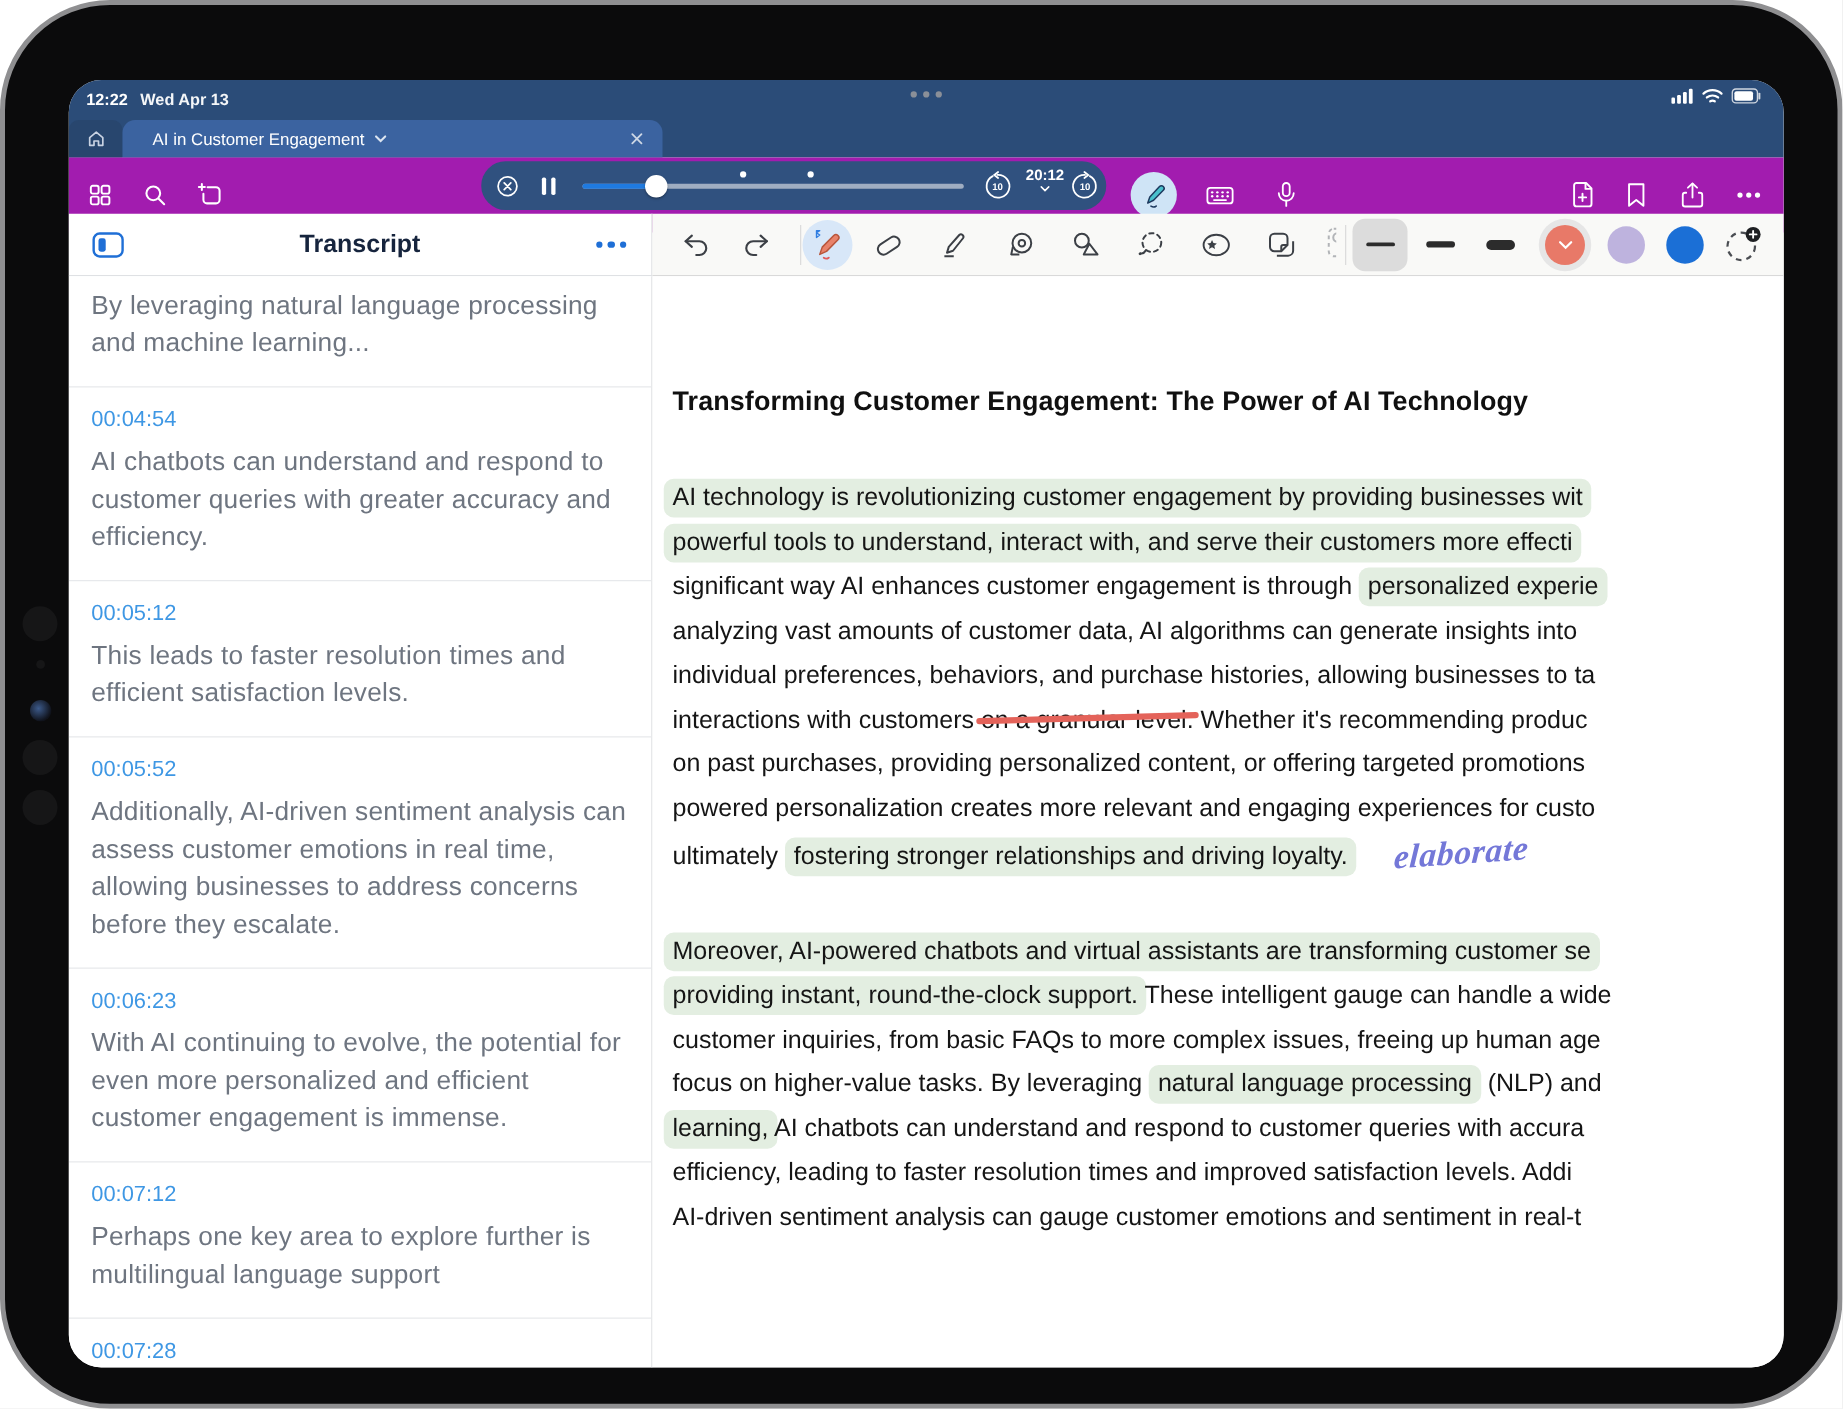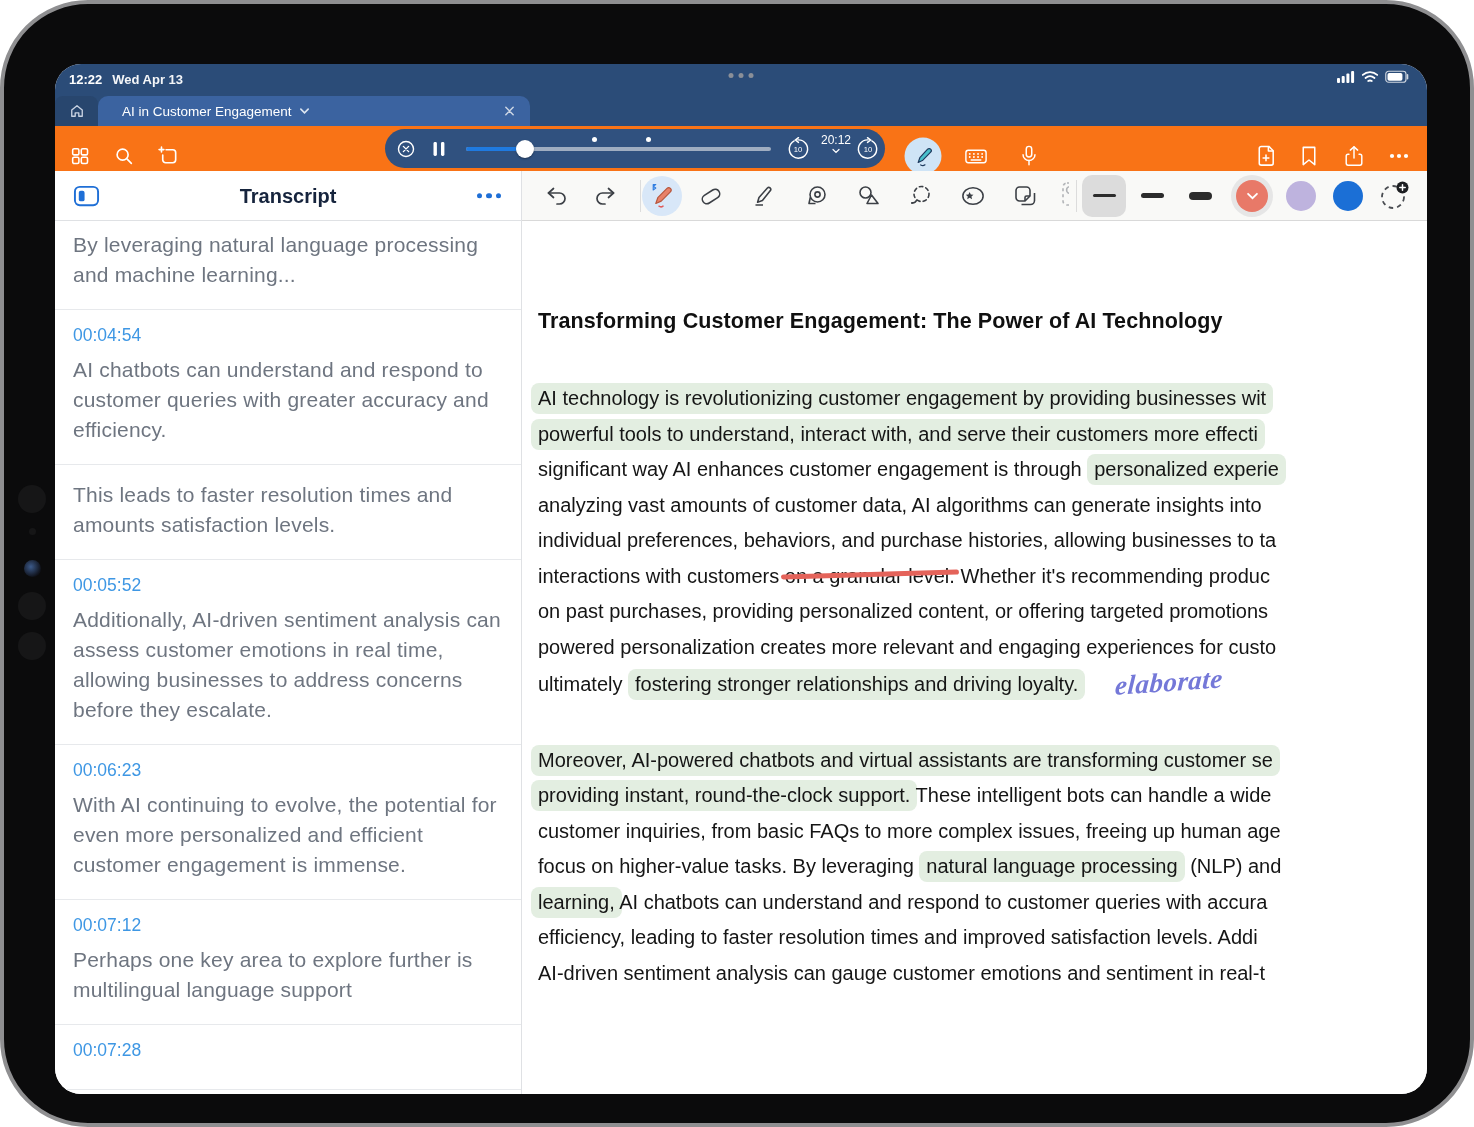--- a/index.html
+++ b/index.html
@@ -23,21 +23,21 @@
 
   
   .tab-bar { position:absolute; left:0; top:32px; width:100%; height:30px; background:#2b4c78; }
   .home-btn { position:absolute; left:0; top:0; width:43px; height:30px; display:flex; align-items:center; justify-content:center; background:#28466e; border-radius:8px 8px 0 0; }
   .tab-active { position:absolute; left:43px; top:0; width:432px; height:30px; background:#3b63a0; border-radius:10px 10px 0 0; display:flex; align-items:center; color:#fff; }
   .tab-title { margin-left:24px; font-size:13.5px; }
   .tab-chevron { margin-left:7px; display:flex; }
   .tab-close { position:absolute; right:12px; top:50%; transform:translateY(-50%); display:flex; padding:3px; }
 
   
-  .toolbar { position:absolute; left:0; top:62px; width:100%; height:60px; background:#f97316; }
+  .toolbar { position:absolute; left:0; top:62px; width:100%; height:60px; background:#a21caf;font-weight:bold; }
   .tb-ic { position:absolute; top:50%; transform:translate(-50%,-50%); display:flex; align-items:center; justify-content:center; }
 
   .audio-pill { position:absolute; left:330px; top:3px; width:500px; height:39px; background:#30517f; border-radius:20px; }
   .slider-track { position:absolute; left:81px; top:18px; width:305px; height:4px; border-radius:2px; background:#9fadc1; }
   .slider-progress { position:absolute; left:0; top:0; height:4px; width:56px; border-radius:2px; background:#1f7ae0; }
   .slider-thumb { position:absolute; left:50px; top:-7px; width:18px; height:18px; border-radius:50%; background:#fff; box-shadow:0 1px 2px rgba(0,0,0,.35); }
   .marker-dot { position:absolute; top:5px; width:5px; height:5px; border-radius:50%; background:#fff; }
   .audio-time { position:absolute; left:429px; top:4px; width:44px; text-align:center; color:#fff; font-size:12px; }
   .audio-time .chev { display:flex; justify-content:center; margin-top:1px; }
   .pen-mode { position:absolute; left:868px; top:50%; transform:translate(-50%,-50%); width:37px; height:37px; border-radius:50%; background:#cfe4f6; display:flex; align-items:center; justify-content:center; }
@@ -399,21 +399,22 @@
       <div class="sidebar">
         <div>
             <div class="t-entry partial">
               <div class="t-text">By leveraging natural language processing and machine learning...</div>
             </div>
             <div class="t-entry">
               <div class="t-time">00:04:54</div>
               <div class="t-text">AI chatbots can understand and respond to customer queries with greater accuracy and efficiency.</div>
             </div>
             <div class="t-entry">
-              <div class="t-text">This leads to faster resolution times and amounts satisfaction levels.</div>
+              <div class="t-time">00:05:12</div>
+              <div class="t-text">This leads to faster resolution times and efficient satisfaction levels.</div>
             </div>
             <div class="t-entry">
               <div class="t-time">00:05:52</div>
               <div class="t-text">Additionally, AI-driven sentiment analysis can assess customer emotions in real time, allowing businesses to address concerns before they escalate.</div>
             </div>
             <div class="t-entry">
               <div class="t-time">00:06:23</div>
               <div class="t-text">With AI continuing to evolve, the potential for even more personalized and efficient customer engagement is immense.</div>
             </div>
             <div class="t-entry">
@@ -435,21 +436,21 @@
               <div class="line"><span>significant way AI enhances customer engagement is through </span><span class="hl mid">personalized experie</span></div>
               <div class="line"><span>analyzing vast amounts of customer data, AI algorithms can generate insights into</span></div>
               <div class="line"><span>individual preferences, behaviors, and purchase histories, allowing businesses to ta</span></div>
               <div class="line"><span>interactions with customers </span><span class="strike">on a granular level.</span><span> Whether it's recommending produc</span></div>
               <div class="line"><span>on past purchases, providing personalized content, or offering targeted promotions</span></div>
               <div class="line"><span>powered personalization creates more relevant and engaging experiences for custo</span></div>
               <div class="line"><span>ultimately </span><span class="hl mid">fostering stronger relationships and driving loyalty.</span><span class="handwriting">elaborate</span></div>
             </div>
             <div class="para">
               <div class="line"><span class="hl">Moreover, AI-powered chatbots and virtual assistants are transforming customer se</span></div>
-              <div class="line"><span class="hl">providing instant, round-the-clock support.</span><span> These intelligent bots can handle a wide</span></div>
+              <div class="line"><span class="hl">providing instant, round-the-clock support.</span><span> These intelligent gauge can handle a wide</span></div>
               <div class="line"><span>customer inquiries, from basic FAQs to more complex issues, freeing up human age</span></div>
               <div class="line"><span>focus on higher-value tasks. By leveraging </span><span class="hl mid">natural language processing</span><span> (NLP) and </span></div>
               <div class="line"><span class="hl">learning,</span><span> AI chatbots can understand and respond to customer queries with accura</span></div>
               <div class="line"><span>efficiency, leading to faster resolution times and improved satisfaction levels. Addi</span></div>
               <div class="line"><span>AI-driven sentiment analysis can gauge customer emotions and sentiment in real-t</span></div>
             </div>
           </div>
       </div>
     </div>
 

